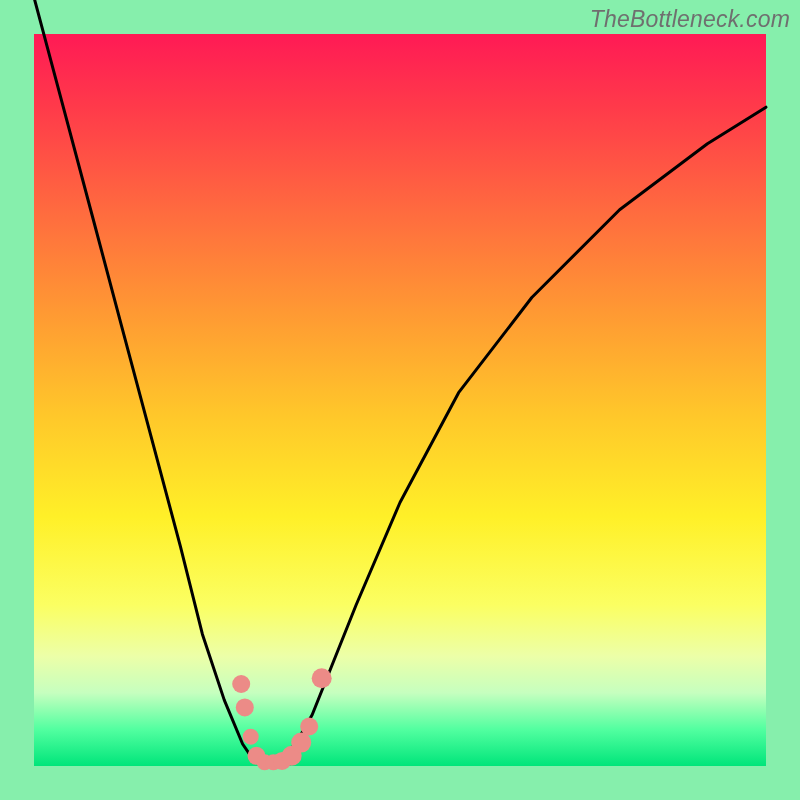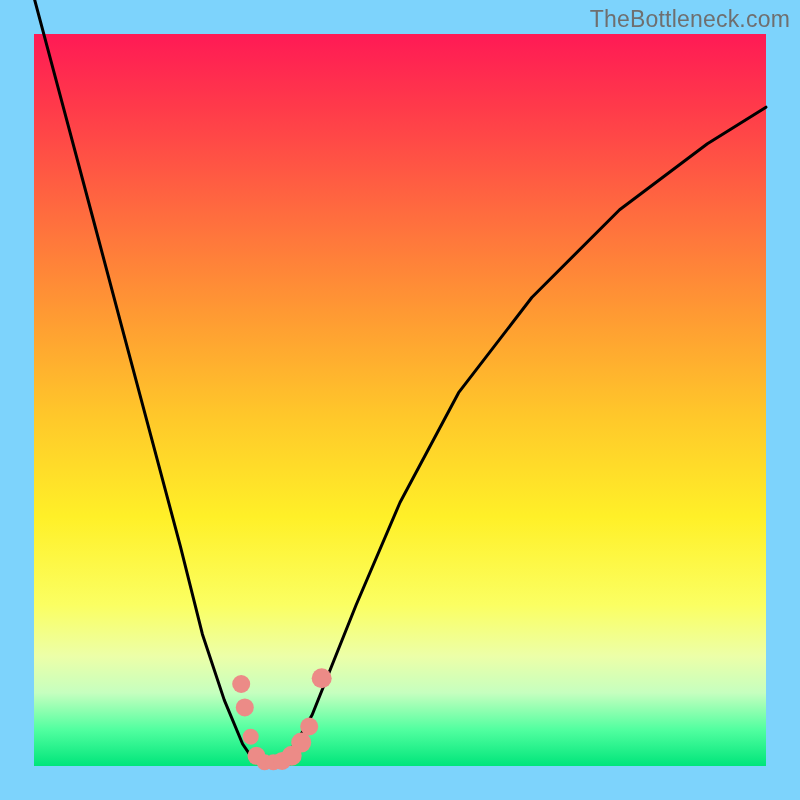--- a/index.html
+++ b/index.html
@@ -10,21 +10,22 @@
     overflow: hidden;
     background: #000;
     font-family: Arial, Helvetica, sans-serif;
   }
   .frame {
     position: absolute;
     top: 0;
     left: 0;
     width: 800px;
     height: 800px;
-    background: #7dd3fc;
+    background: #86efac;
+    font-style: italic;
   }
   .plot-area {
     position: absolute;
     top: 34px;
     left: 34px;
     width: 732px;
     height: 732px;
     background: linear-gradient(to bottom,
       #ff1a55 0%,
       #ff3a4a 10%,

